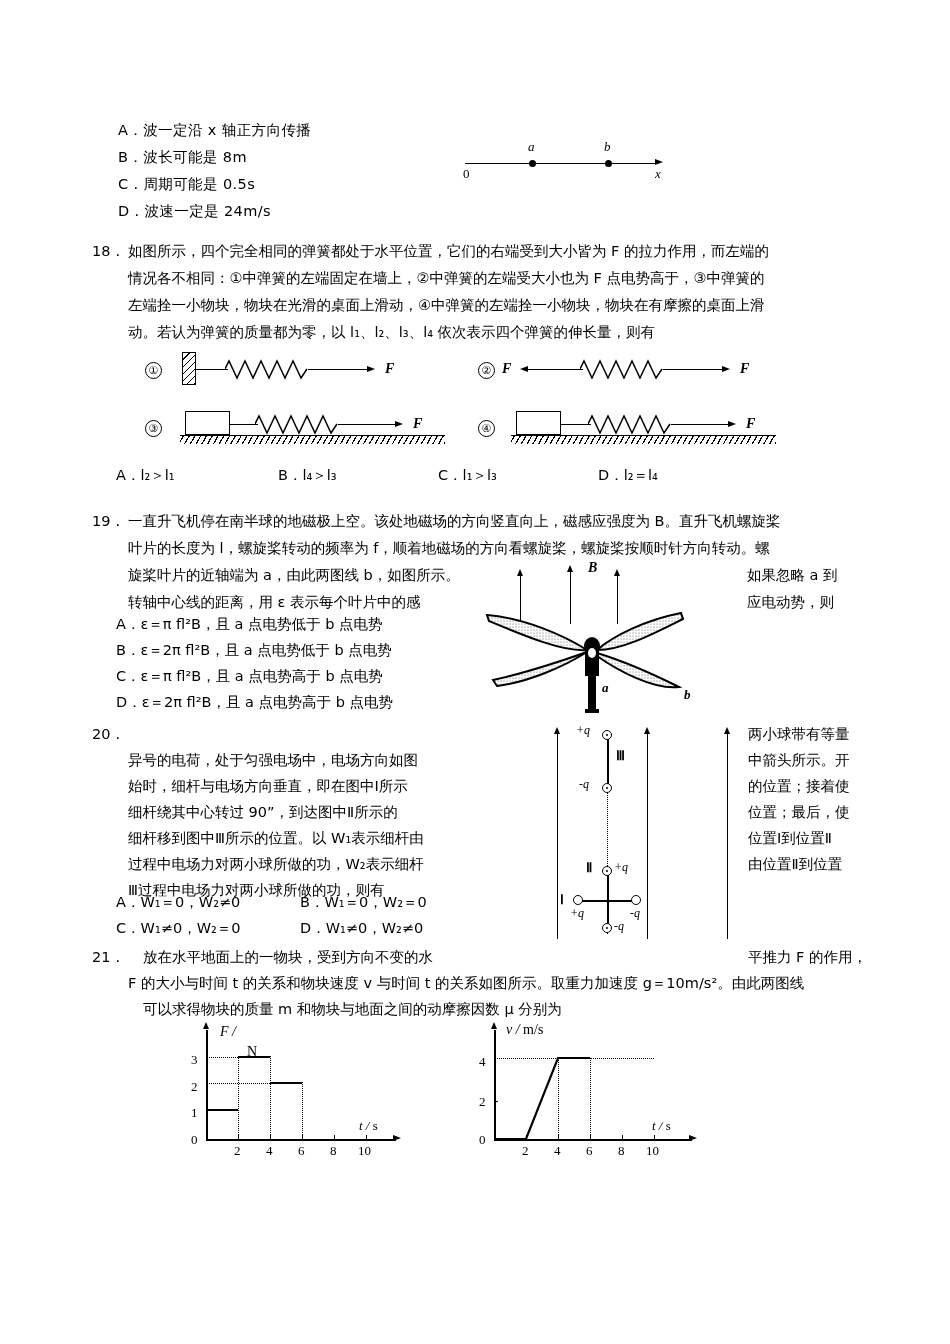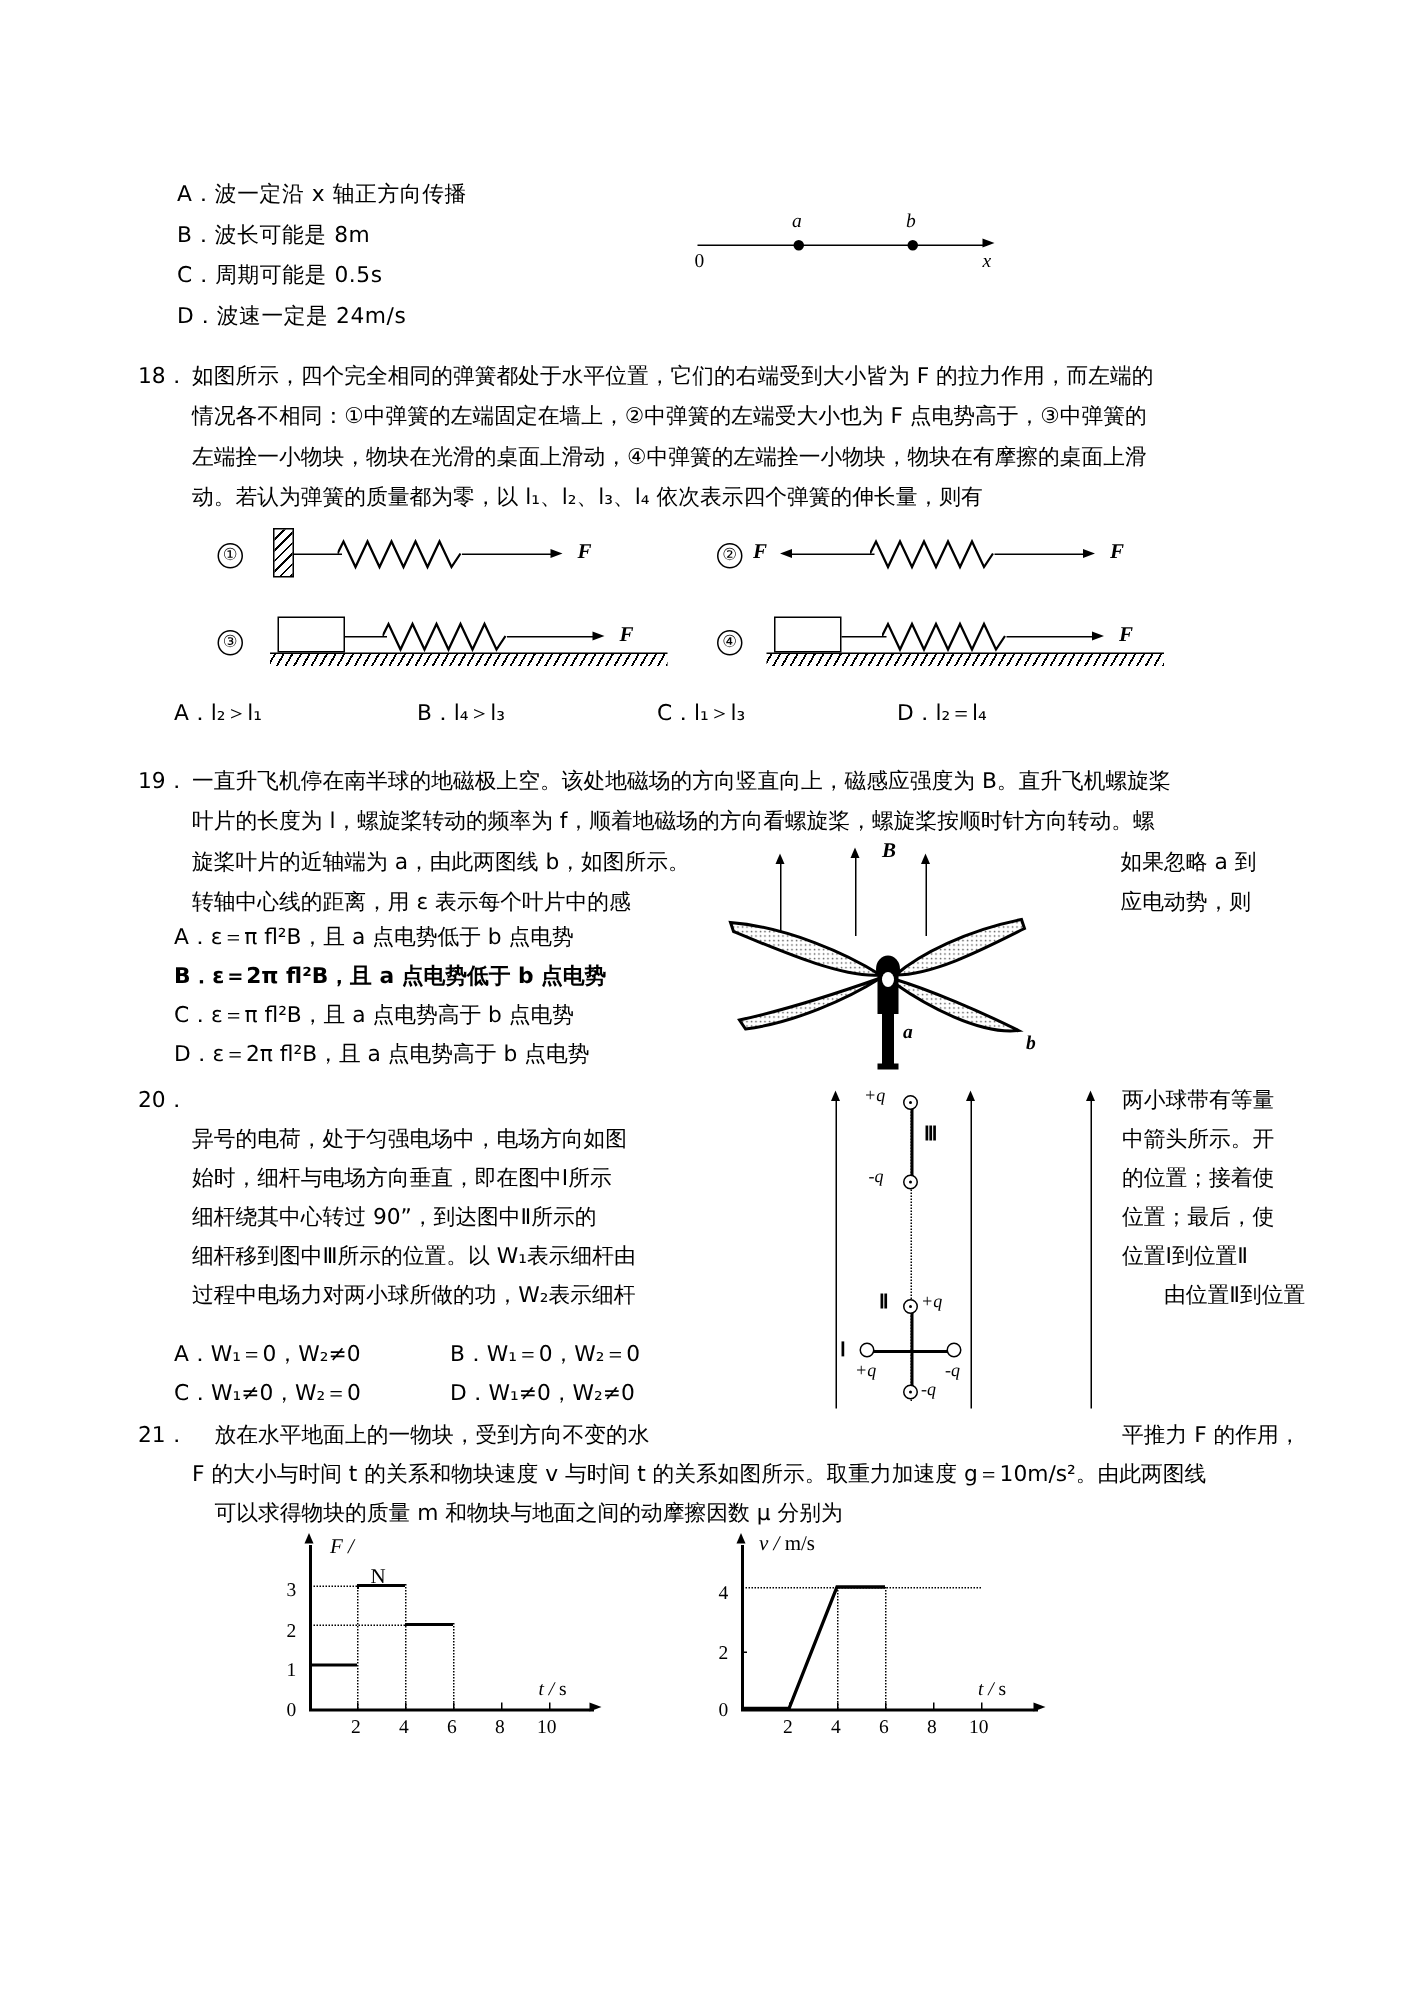--- a/index.html
+++ b/index.html
@@ -222,21 +222,21 @@
 
   <div class="qline cn" style="left:92px; top:509px;">19．</div>
   <div class="qline cn" style="left:128px; top:509px;">一直升飞机停在南半球的地磁极上空。该处地磁场的方向竖直向上，磁感应强度为 B。直升飞机螺旋桨</div>
   <div class="qline cn" style="left:128px; top:536px;">叶片的长度为 l，螺旋桨转动的频率为 f，顺着地磁场的方向看螺旋桨，螺旋桨按顺时针方向转动。螺</div>
   <div class="qline cn" style="left:128px; top:563px;">旋桨叶片的近轴端为 a，由此两图线 b，如图所示。</div>
   <div class="qline cn" style="left:747px; top:563px;">如果忽略 a 到</div>
   <div class="qline cn" style="left:128px; top:590px;">转轴中心线的距离，用 ε 表示每个叶片中的感</div>
   <div class="qline cn" style="left:747px; top:590px;">应电动势，则</div>
 
   <div class="opt-row cn" style="left:116px; top:615px;">A．ε＝π fl²B，且 a 点电势低于 b 点电势</div>
-  <div class="opt-row cn" style="left:116px; top:641px;font-weight:bold;">B．ε＝2π fl²B，且 a 点电势低于 b 点电势</div>
+  <div class="opt-row cn" style="left:116px; top:641px;">B．ε＝2π fl²B，且 a 点电势低于 b 点电势</div>
   <div class="opt-row cn" style="left:116px; top:667px;">C．ε＝π fl²B，且 a 点电势高于 b 点电势</div>
   <div class="opt-row cn" style="left:116px; top:693px;">D．ε＝2π fl²B，且 a 点电势高于 b 点电势</div>
 
   <div class="diag" style="left:485px; top:558px; width:260px; height:160px;">
 
     <div class="vline" style="left:35px; top:18px; height:48px; width:1.4px;"></div>
     <div class="arrowhead-u" style="left:32px; top:11px;"></div>
     <div class="vline" style="left:85px; top:14px; height:52px; width:1.4px;"></div>
     <div class="arrowhead-u" style="left:82px; top:7px;"></div>
     <div class="vline" style="left:132px; top:18px; height:48px; width:1.4px;"></div>
@@ -268,27 +268,28 @@
     <div class="lbl" style="left:117px; top:122px; font-size:13px; font-weight:bold;">a</div>
     <div class="lbl" style="left:199px; top:129px; font-size:13px; font-weight:bold;">b</div>
   </div>
 
   <div class="qline cn" style="left:92px; top:722px;">20．</div>
   <div class="qline cn" style="left:128px; top:748px;">异号的电荷，处于匀强电场中，电场方向如图</div>
   <div class="qline cn" style="left:128px; top:774px;">始时，细杆与电场方向垂直，即在图中Ⅰ所示</div>
   <div class="qline cn" style="left:128px; top:800px;">细杆绕其中心转过 90”，到达图中Ⅱ所示的</div>
   <div class="qline cn" style="left:128px; top:852px;">过程中电场力对两小球所做的功，W₂表示细杆</div>
   <div class="qline cn" style="left:128px; top:826px;">细杆移到图中Ⅲ所示的位置。以 W₁表示细杆由</div>
+  <div class="qline cn" style="left:128px; top:878px;">Ⅲ过程中电场力对两小球所做的功，则有</div>
 
   <div class="qline cn" style="left:748px; top:722px;">两小球带有等量</div>
   <div class="qline cn" style="left:748px; top:748px;">中箭头所示。开</div>
   <div class="qline cn" style="left:748px; top:774px;">的位置；接着使</div>
   <div class="qline cn" style="left:748px; top:800px;">位置；最后，使</div>
   <div class="qline cn" style="left:748px; top:826px;">位置Ⅰ到位置Ⅱ</div>
-  <div class="qline cn" style="left:748px; top:852px;margin-left:28px;">由位置Ⅱ到位置</div>
+  <div class="qline cn" style="left:748px; top:852px;">由位置Ⅱ到位置</div>
 
   <div class="diag" style="left:512px; top:720px; width:230px; height:230px;">
 
     <div class="vline" style="left:45px; top:14px; height:205px; width:1.4px;"></div>
     <div class="arrowhead-u" style="left:42px; top:7px;"></div>
 
     <div class="vline" style="left:135px; top:14px; height:205px; width:1.4px;"></div>
     <div class="arrowhead-u" style="left:132px; top:7px;"></div>
 
     <div class="vline" style="left:215px; top:14px; height:205px; width:1.4px;"></div>

